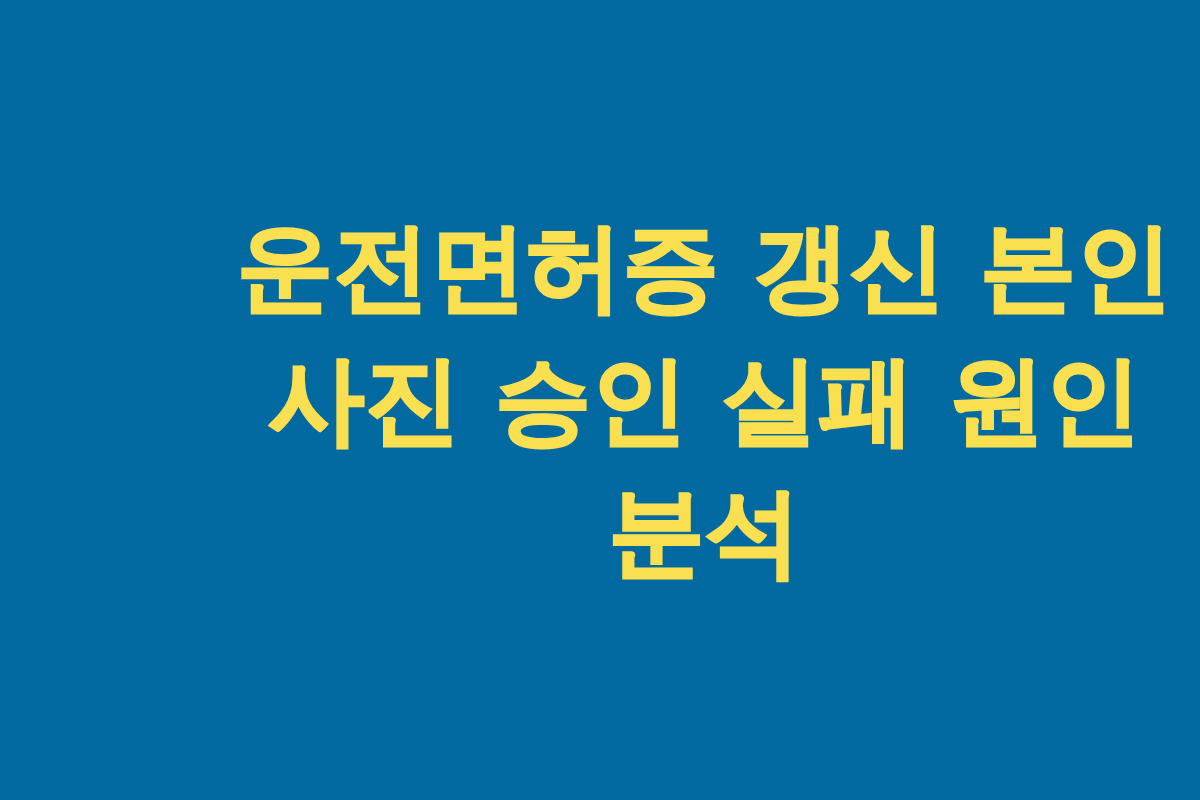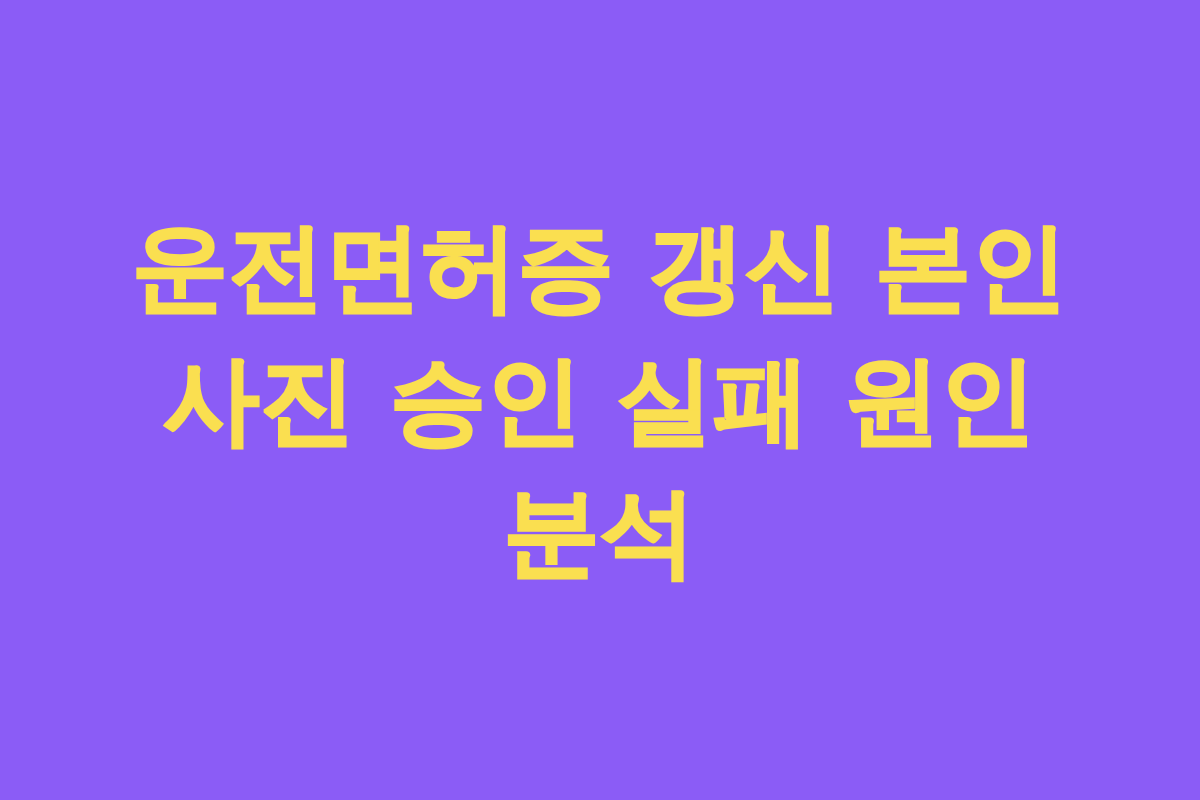--- a/index.html
+++ b/index.html
@@ -14,24 +14,24 @@
     overflow: hidden;
     font-family: "DejaVu Sans", "Liberation Sans", sans-serif;
   }
 
   
   .banner {
     position: relative;
     box-sizing: border-box;
     width: 1200px;
     height: 800px;
-    background: #8b5cf6;
+    background: #0369a1;
     display: flex;
     align-items: center;
-    justify-content: center;
+    justify-content: flex-end;
   }
 
   
   .headline-block {
     width: 990px;
     text-align: center;
   }
 
   .headline {
     margin: 0;

